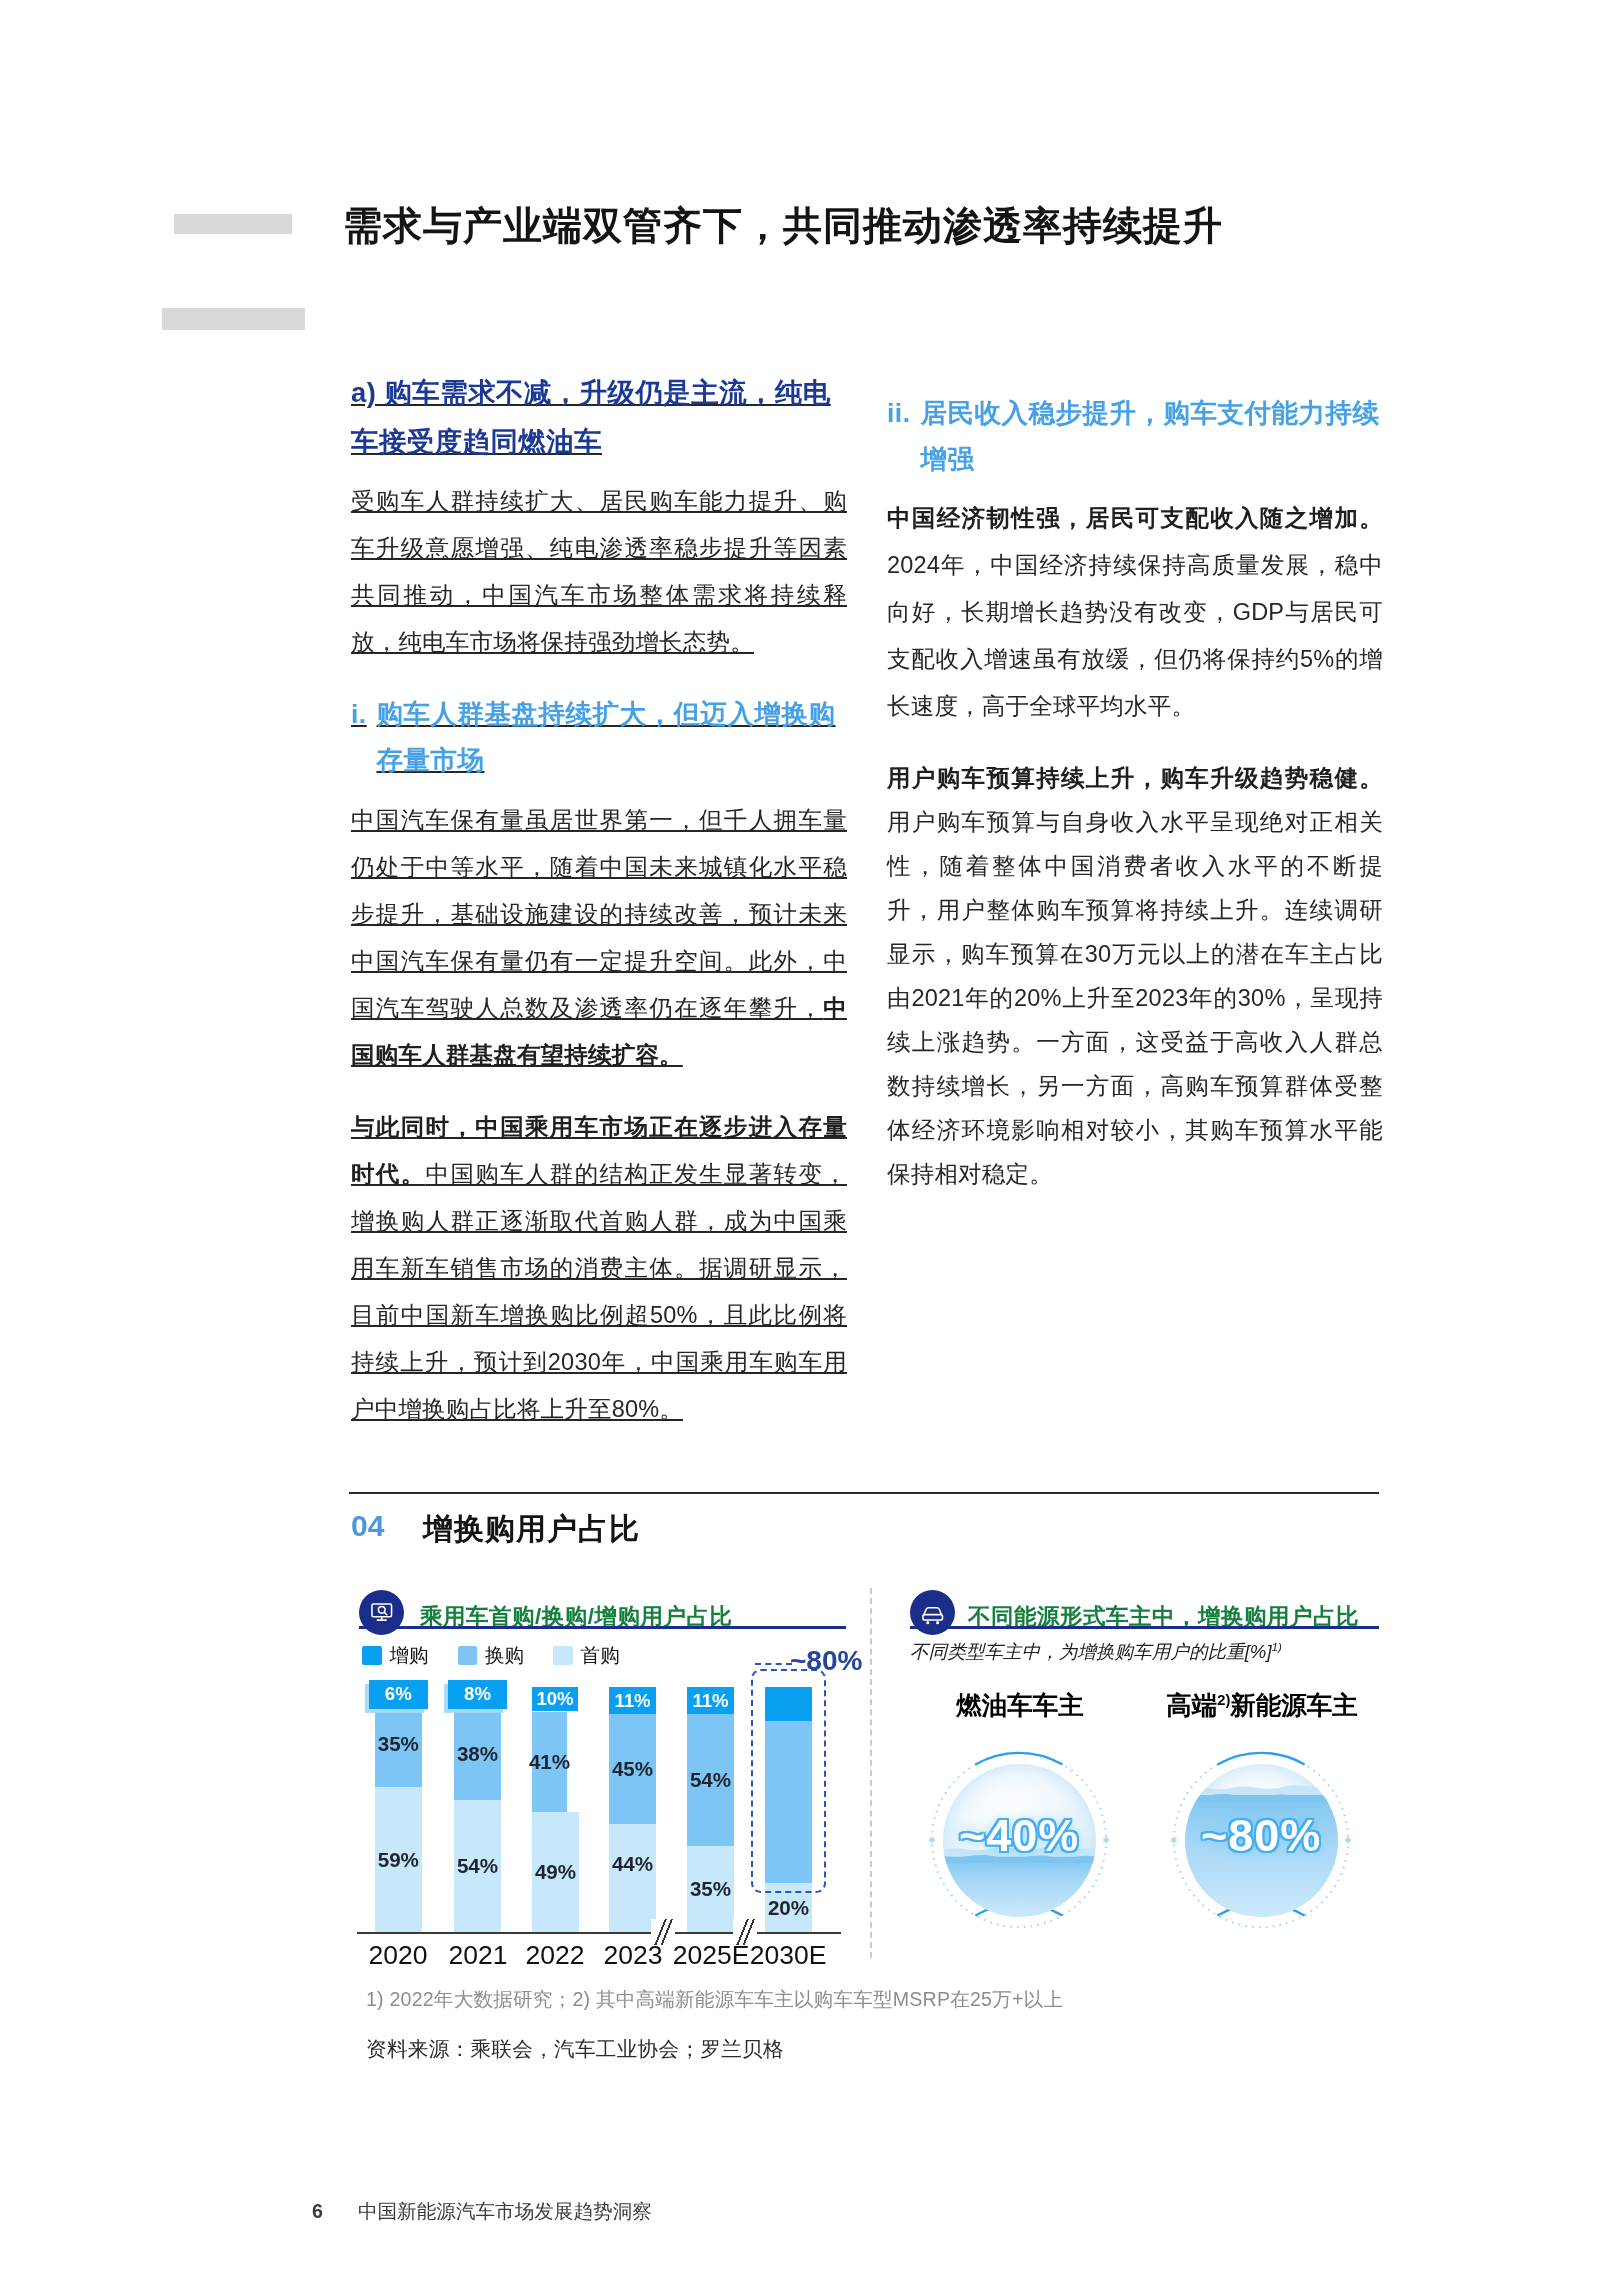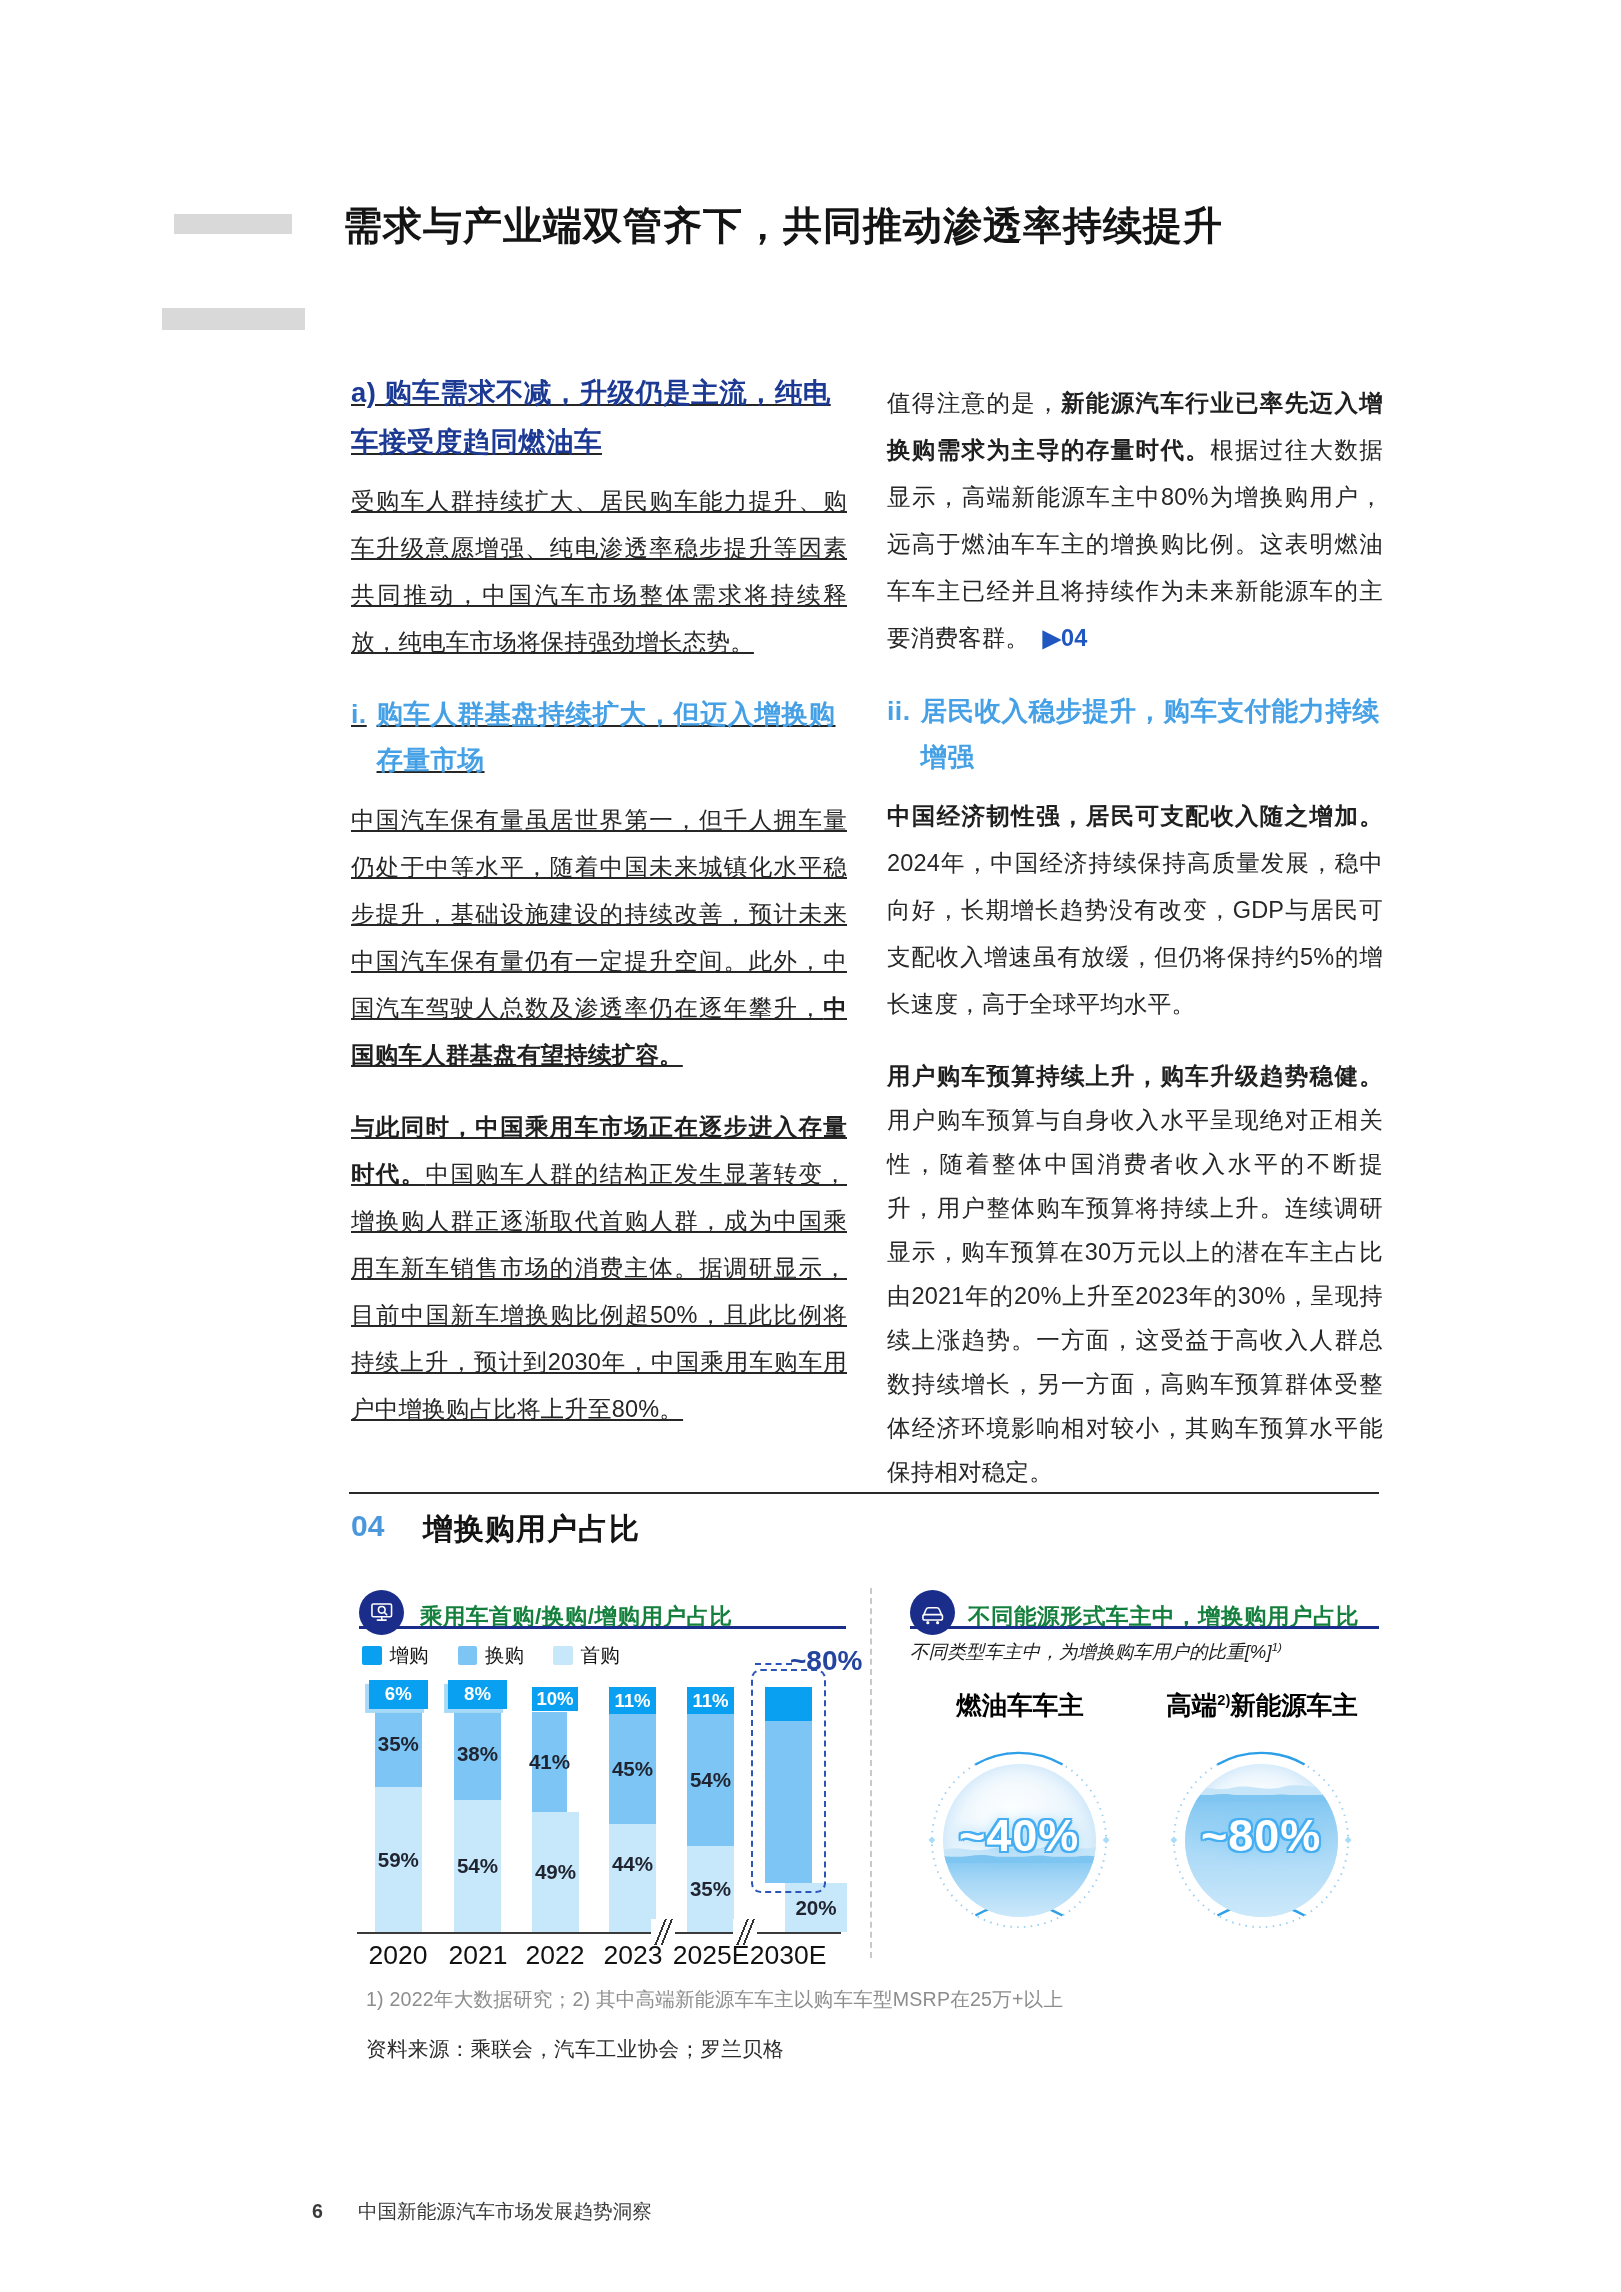--- a/index.html
+++ b/index.html
@@ -103,21 +103,20 @@
     <p class="body">受购车人群持续扩大、居民购车能力提升、购车升级意愿增强、纯电渗透率稳步提升等因素共同推动，中国汽车市场整体需求将持续释放，纯电车市场将保持强劲增长态势。</p>
     <h3 class="h-roman">
       <span class="marker">i.</span>
       <span class="htext">购车人群基盘持续扩大，但迈入增换购存量市场</span>
     </h3>
     <p class="body"><span>中国汽车保有量虽居世界第一，但千人拥车量仍处于中等水平，随着中国未来城镇化水平稳步提升，基础设施建设的持续改善，预计未来中国汽车保有量仍有一定提升空间。此外，中国汽车驾驶人总数及渗透率仍在逐年攀升，</span><b>中国购车人群基盘有望持续扩容。</b></p>
     <p class="body"><b>与此同时，中国乘用车市场正在逐步进入存量时代。</b><span>中国购车人群的结构正发生显著转变，增换购人群正逐渐取代首购人群，成为中国乘用车新车销售市场的消费主体。据调研显示，目前中国新车增换购比例超50%，且此比例将持续上升，预计到2030年，中国乘用车购车用户中增换购占比将上升至80%。</span></p>
   </div>
 
   <div class="col col-right">
-    <p class="body"><span>值得注意的是，</span><b>新能源汽车行业已率先迈入增换购需求为主导的存量时代。</b><span>根据过往大数据显示，高端新能源车主中80%为增换购用户，远高于燃油车车主的增换购比例。这表明燃油车车主已经并且将持续作为未来新能源车的主要消费客群。</span>&nbsp;&nbsp;<span class="ref">▶04</span></p>
     <h3 class="h-roman">
       <span class="marker">ii.</span>
       <span class="htext">居民收入稳步提升，购车支付能力持续增强</span>
     </h3>
     <p class="body"><b>中国经济韧性强，居民可支配收入随之增加。</b><span>2024年，中国经济持续保持高质量发展，稳中向好，长期增长趋势没有改变，GDP与居民可支配收入增速虽有放缓，但仍将保持约5%的增长速度，高于全球平均水平。</span></p>
     <p class="body tight"><b>用户购车预算持续上升，购车升级趋势稳健。</b><span>用户购车预算与自身收入水平呈现绝对正相关性，随着整体中国消费者收入水平的不断提升，用户整体购车预算将持续上升。连续调研显示，购车预算在30万元以上的潜在车主占比由2021年的20%上升至2023年的30%，呈现持续上涨趋势。一方面，这受益于高收入人群总数持续增长，另一方面，高购车预算群体受整体经济环境影响相对较小，其购车预算水平能保持相对稳定。</span></p>
   </div>
 
   <div class="rule"></div>
   <div class="sec-num">04</div>
@@ -193,21 +192,21 @@
       <div class="seg" style="left: 324px; width: 47px; bottom: 0px; height: 86px; background: rgb(199, 232, 251);">
         <span class="seglab">35%</span>
       </div>
       <div class="seg" style="left: 324px; width: 47px; bottom: 86px; height: 132px; background: rgb(124, 197, 244);">
         <span class="seglab">54%</span>
       </div>
       <div class="seg" style="left: 324px; width: 47px; bottom: 218px; height: 27px; background: rgb(10, 160, 242);">
         <span class="seglab toplab">11%</span>
       </div>
       <div class="yearlab" style="left: 348px;">2025E</div>
-      <div class="seg" style="left: 402px; width: 62px; bottom: 0px; height: 49px; background: rgb(199, 232, 251); margin-left: 20px;">
+      <div class="seg" style="left: 402px; width: 47px; bottom: 0px; height: 49px; background: rgb(199, 232, 251);">
         <span class="seglab">20%</span>
       </div>
       <div class="seg" style="left: 402px; width: 47px; bottom: 49px; height: 162px; background: rgb(124, 197, 244);"></div>
       <div class="seg" style="left: 402px; width: 47px; bottom: 211px; height: 34px; background: rgb(10, 160, 242);"></div>
       <div class="yearlab" style="left: 425px;">2030E</div>
     </div>
   <div class="bar-axis"></div>
   <div class="axis-break ab1"></div>
   <div class="axis-break ab2"></div>
   <div class="anno-box"></div>

